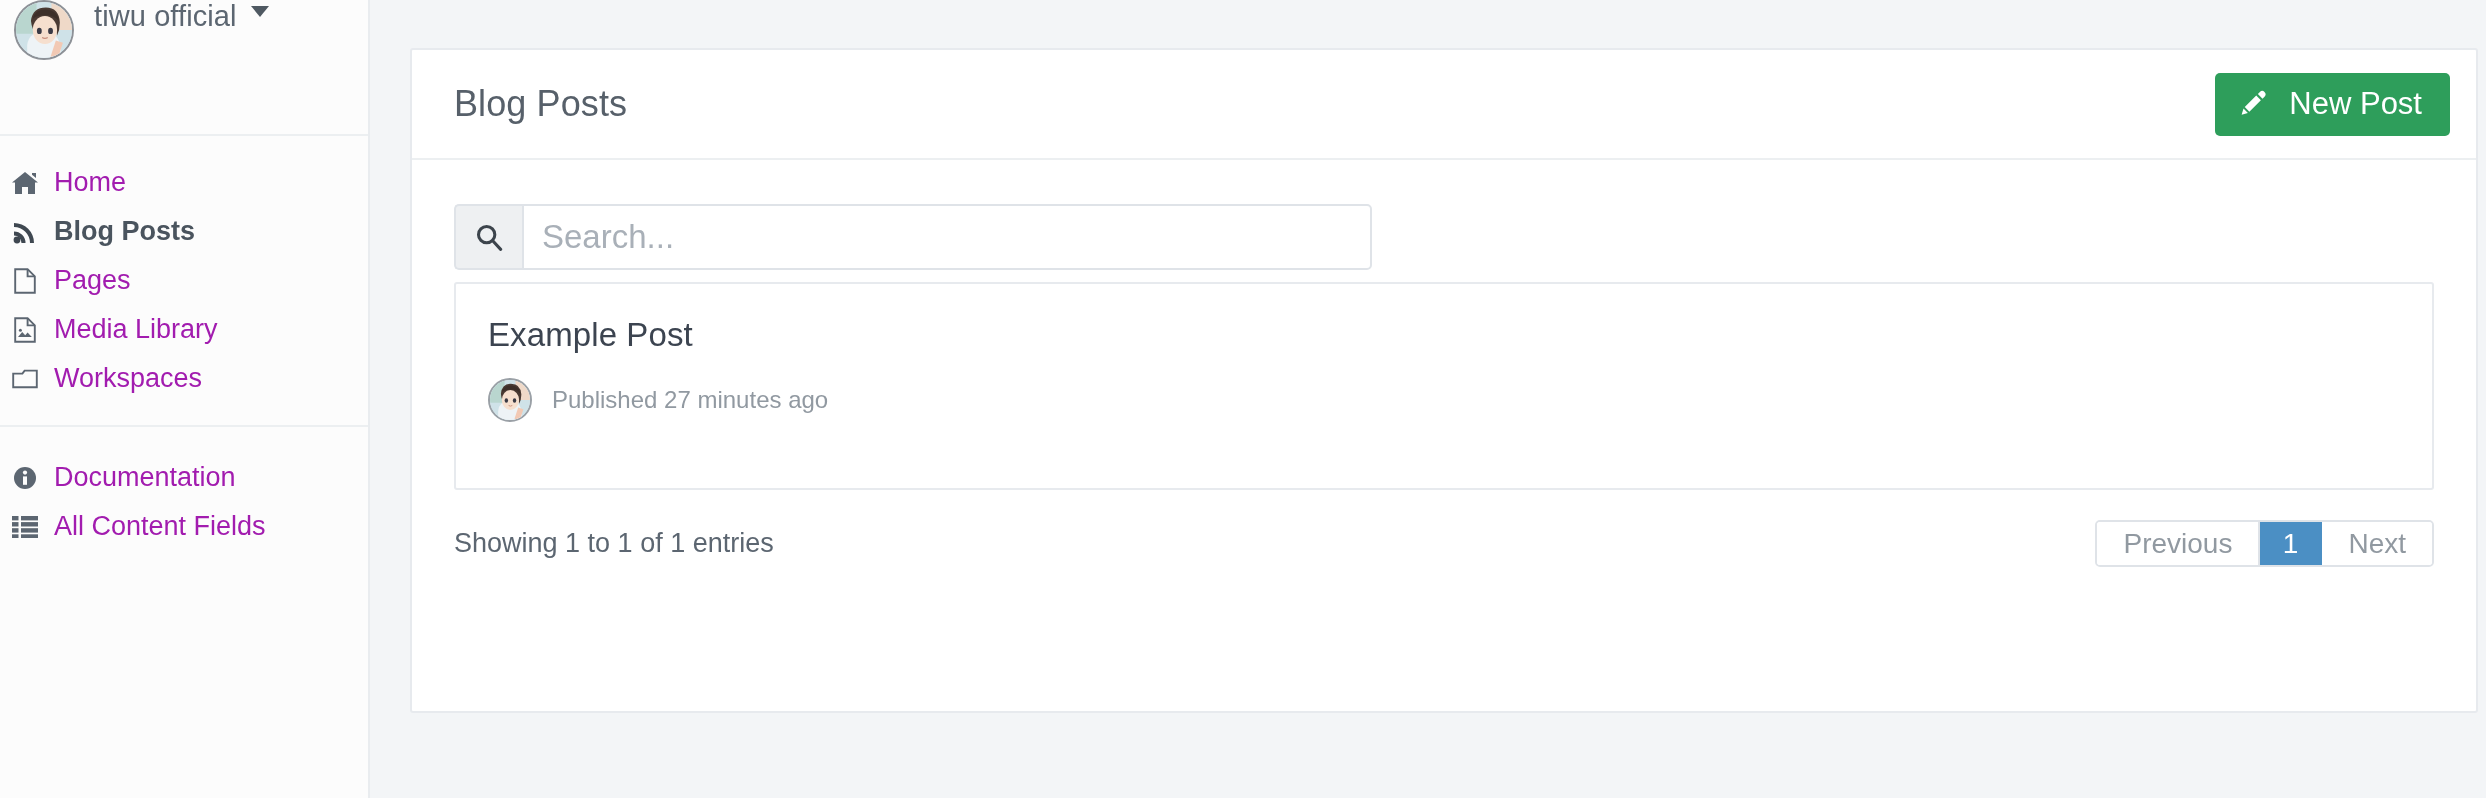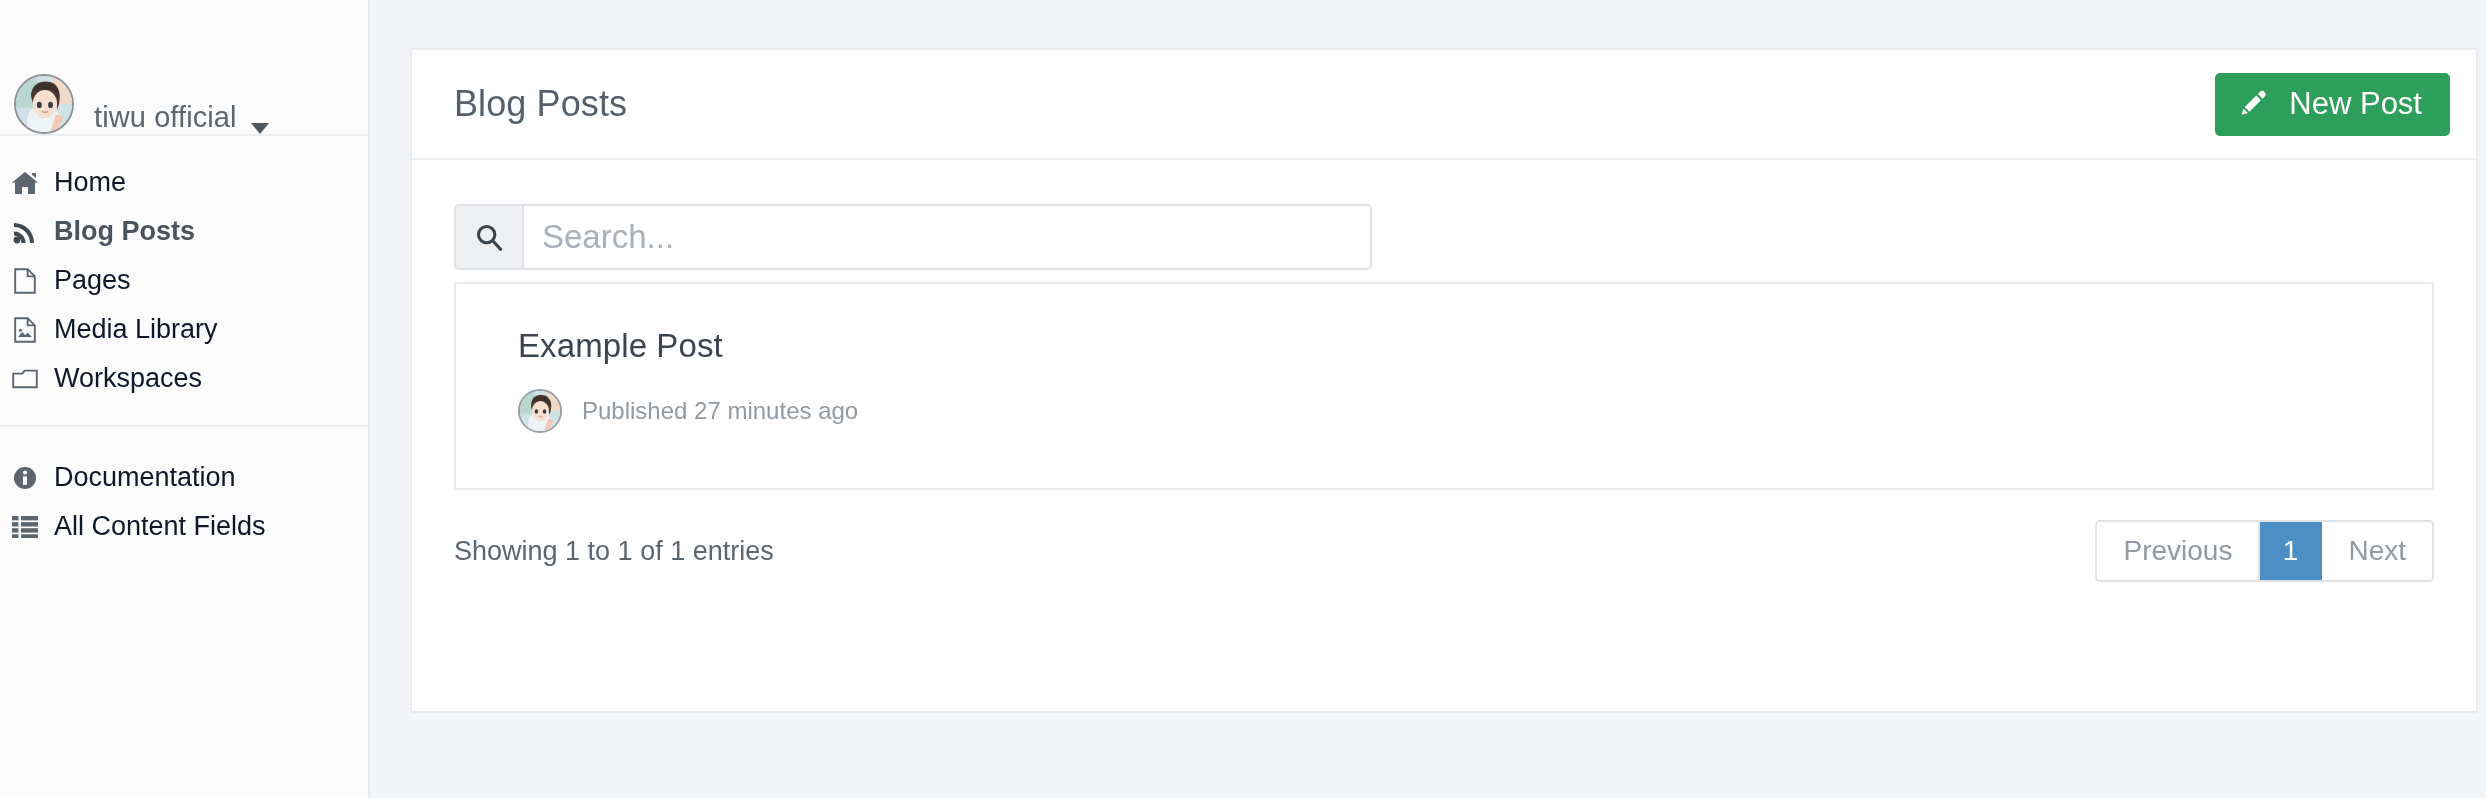--- a/index.html
+++ b/index.html
@@ -26,21 +26,21 @@
     height: 798px;
     background: #fcfcfc;
     border-right: 2px solid #e9ecef;
     display: flex;
     flex-direction: column;
   }
 
   .sidebar-account {
     height: 136px;
     display: flex;
-    align-items: flex-end;
+    align-items: flex-start;
     padding-left: 14px;
     border-bottom: 2px solid #eceff1;
     background: #fcfcfc;
     cursor: pointer;
   }
 
   .avatar {
     width: 60px;
     height: 60px;
     border-radius: 50%;
@@ -93,21 +93,21 @@
     min-width: 34px;
     display: flex;
     align-items: center;
     justify-content: center;
     color: #5c6671;
   }
   .nav-icon svg { display: block; }
 
   .nav-label {
     font-size: 27px;
-    color: #0f172a;
+    color: #a21caf;
     margin-left: 12px;
     white-space: nowrap;
     font-weight: 400;
   }
   .nav-item.active .nav-label {
     font-weight: 700;
     color: #4a545e;
   }
   .nav-item.active .nav-icon { color: #3f4851; }
 
@@ -202,23 +202,22 @@
 
   
   .post-list {
     margin-top: 12px;
     border: 2px solid #e7eaee;
     border-radius: 3px;
     width: 100%;
     height: 208px;
   }
   .post-item {
-    padding: 32px 0 0 62px;
-    cursor: pointer;
-    margin-top: 11px;
+    padding: 32px 0 0 32px;
+    cursor: pointer;
   }
   .post-title {
     font-size: 33px;
     color: #3c4450;
     font-weight: 400;
     letter-spacing: .1px;
   }
   .post-meta {
     display: flex;
     align-items: center;
@@ -251,21 +250,21 @@
   .entries-info {
     font-size: 27px;
     color: #5c6671;
     white-space: nowrap;
   }
   .pagination {
     display: flex;
     border: 2px solid #dfe3e8;
     border-radius: 5px;
     overflow: hidden;
-    height: 62px;
+    height: 47px;
   }
   .page-btn {
     display: flex;
     align-items: center;
     justify-content: center;
     padding: 0 26px;
     font-size: 28px;
     color: #9199a1;
     background: #ffffff;
     cursor: pointer;

